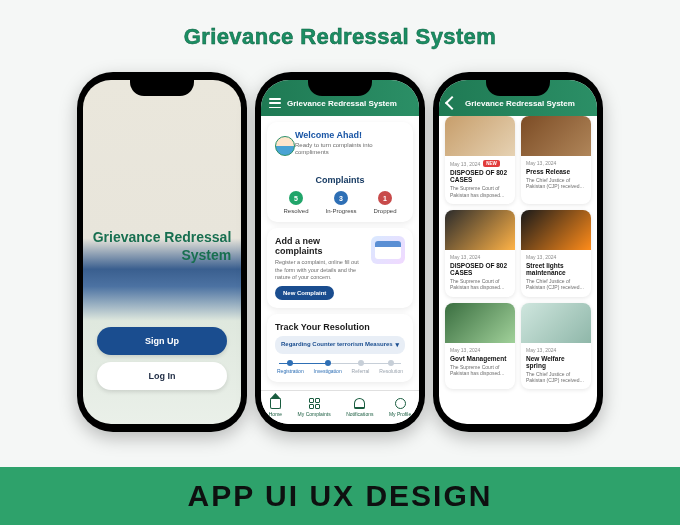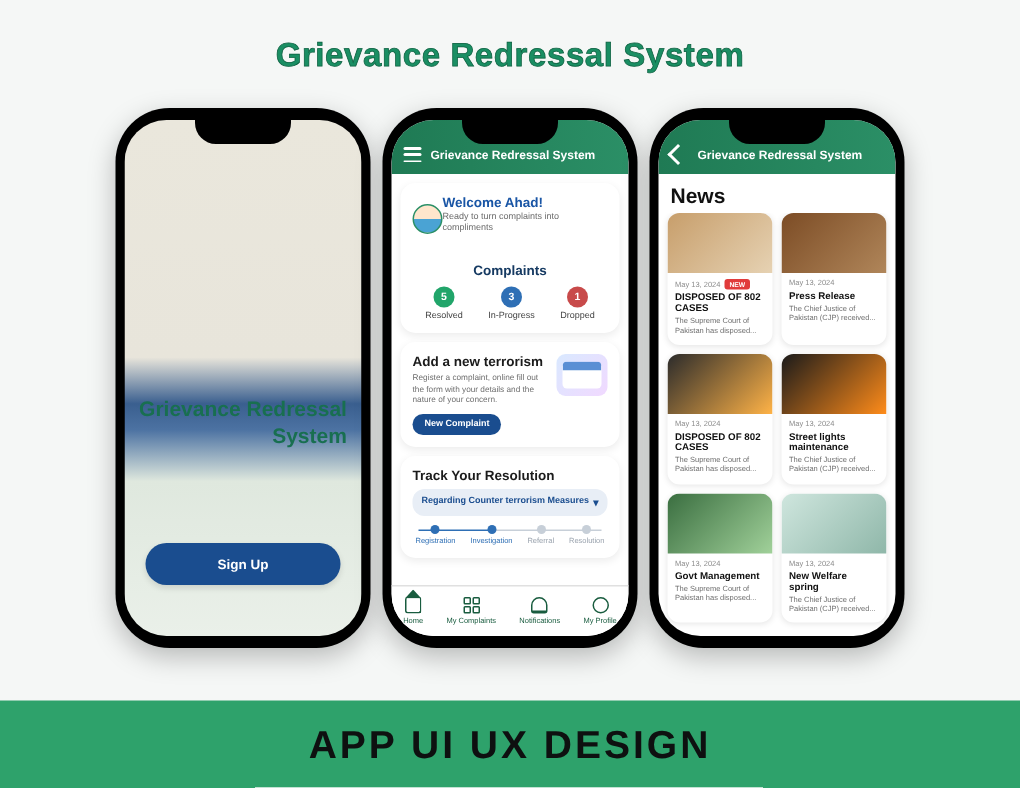--- a/index.html
+++ b/index.html
@@ -101,36 +101,37 @@
     .c-date { font-size:5px; color:#8c8c8c; display:flex; gap:3px; align-items:center; }
     .badge-new { background:#e13b3b; color:#fff; font-size:4.5px; padding:1px 3px; border-radius:2px;
       font-weight:700; }
     .c-title { font-size:6.5px; font-weight:700; color:#111; margin-top:2px; line-height:1.1;
       text-transform:uppercase; }
     .c-title.nc { text-transform:none; }
     .c-exc { font-size:5px; color:#6f6f6f; margin-top:2px; line-height:1.25; }
 
     .banner { position:absolute; left:0; right:0; bottom:0; height:58px; background:#2ea26b;
       display:flex; align-items:center; justify-content:center; }
-    .banner span { font-size:26px; font-weight:900; letter-spacing:2px; color:#0e1010; }
+    .banner span { font-size:30px; font-weight:900; letter-spacing:2px; color:#0e1010; }
   </style>
 </head>
 <body>
 
 <div class="headline">Grievance Redressal System</div>
 
 <div class="phones">
 
   <div class="phone">
     <div class="screen">
       <div class="notch"></div>
       <div class="p1-bg">
         <div class="p1-title" style="white-space:pre-line;">Grievance Redressal
 System</div>
         <div class="p1-btn p1-primary">Sign Up</div>
+        <div class="p1-btn p1-secondary">Log In</div>
       </div>
     </div>
   </div>
 
   <div class="phone">
     <div class="screen">
       <div class="notch"></div>
       <div class="p2-top">
         <div class="hamburger">
             <span></span>
@@ -161,21 +162,21 @@
           <div class="stat">
             <div class="stat-num r">1</div>
             <div class="stat-lab">Dropped</div>
           </div>
         </div>
       </div>
 
       <div class="p2-card">
         <div class="addrow">
           <div>
-            <div class="p2-h">Add a new terrorism</div>
+            <div class="p2-h">Add a new complaints</div>
             <div class="p2-desc">Register a complaint, online fill out the form with your details and the nature of your concern.</div>
             <div class="pill">New Complaint</div>
           </div>
           <div class="illus"></div>
         </div>
       </div>
 
       <div class="p2-card">
         <div class="p2-h">Track Your Resolution</div>
         <div class="track-bar">
@@ -230,21 +231,20 @@
     </div>
   </div>
 
   <div class="phone">
     <div class="screen">
       <div class="notch"></div>
       <div class="p3-top">
         <div class="back"></div>
         <span>Grievance Redressal System</span>
       </div>
-      <div class="news-h">News</div>
       <div class="news-grid">
         <div class="card">
           <div class="thumb t1"></div>
           <div class="c-body">
             <div class="c-date">
                 <span>May 13, 2024</span>
               <span class="badge-new">NEW</span>
               </div>
             <div class="c-title">DISPOSED OF 802 CASES</div>
             <div class="c-exc">The Supreme Court of Pakistan has disposed...</div>

